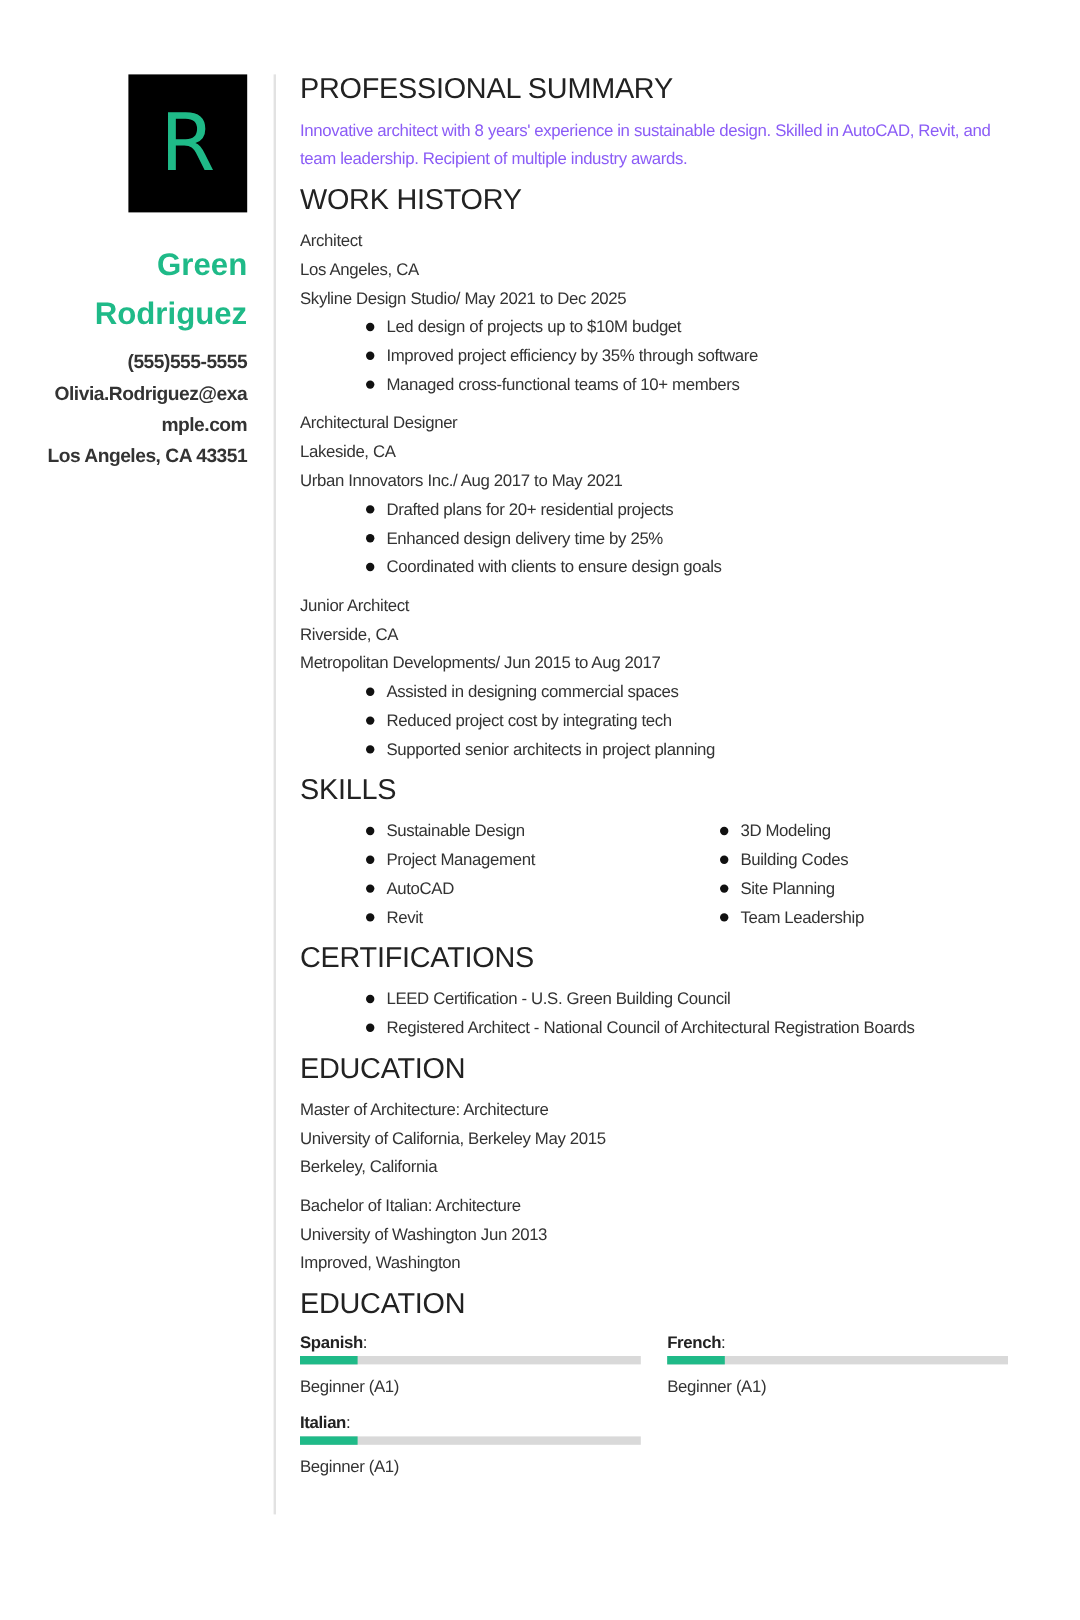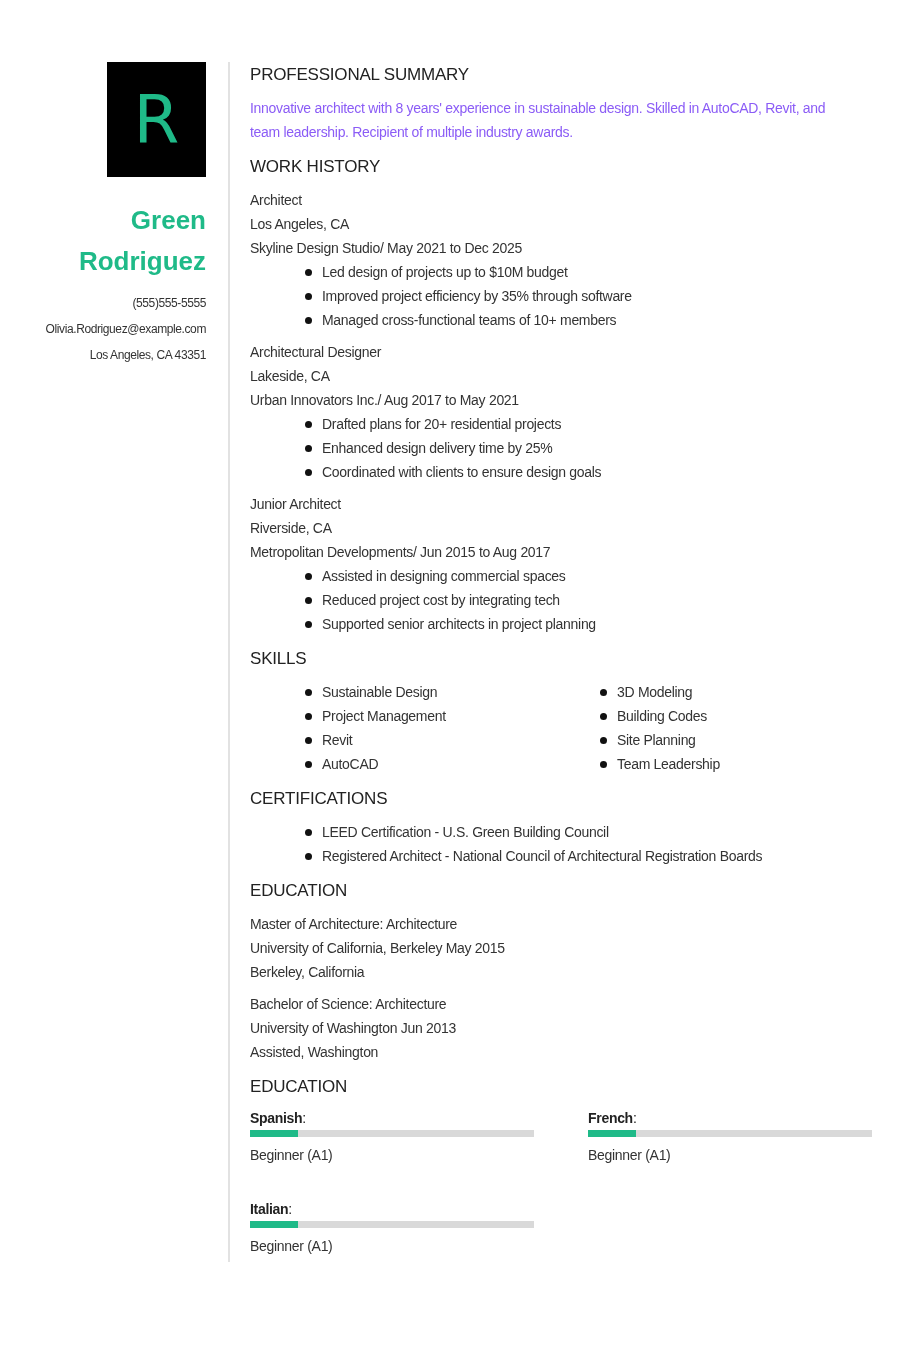--- a/index.html
+++ b/index.html
@@ -17,49 +17,49 @@
     font-size: 66px; line-height: 115px; text-align: center;
     font-family: "DejaVu Sans", sans-serif;
   }
   .name {
     position: absolute; right: 0; top: 138px; width: 200px;
     color: #1fba88; font-weight: bold; font-size: 26px; line-height: 41px;
     text-align: right;
   }
   .contact {
     position: absolute; right: 0; top: 228px; width: 170px;
-    font-size: 12px; line-height: 26px; color: #333;
-    text-align: right; word-break: break-all; letter-spacing: -0.4px;
+    font-size: 16px; line-height: 26px; color: #333;
+    text-align: right; word-break: break-all; letter-spacing: -0.4px; font-weight: bold;
   }
   .divider {
     position: absolute; left: 228px; top: 62px; width: 2px; height: 1200px;
     background: #e2e2e2;
   }
   .main {
     position: absolute; left: 250px; top: 62px; width: 590px;
     font-size: 14px; letter-spacing: -0.3px;
   }
   .section-title {
-    font-size: 17px; color: #222; margin: 0 0 8px 0; height: 26px; line-height: 26px;
+    font-size: 24px; color: #222; margin: 0 0 8px 0; height: 26px; line-height: 26px;
     letter-spacing: -0.2px;
   }
   .para { line-height: 24px; margin: 0; color: #8b5cf6; }
   .section { margin-bottom: 10px; }
   .line { line-height: 24px; height: 24px; white-space: nowrap; }
   ul.bullets { margin: 0; padding: 0 0 0 47px; list-style: none; }
   ul.bullets li { position: relative; line-height: 24px; height: 24px; white-space: nowrap; margin-left: 25px; }
   ul.bullets li::before {
     content: ""; position: absolute; left: -17px; top: 9px; width: 7px; height: 7px;
     border-radius: 50%; background: #111;
   }
   .job { margin-bottom: 8px; }
   .skills-grid { display: flex; }
   .skills-grid ul { width: 295px; }
   .edu { margin-bottom: 8px; }
-  .lang-grid { display: grid; grid-template-columns: 306px 284px; row-gap: 8px; gap: 32px; }
+  .lang-grid { display: grid; grid-template-columns: 306px 284px; row-gap: 8px; }
   .lang-name { font-weight: bold; line-height: 20px; height: 20px; color: #222; }
   .lang-colon { font-weight: normal; }
   .bar { width: 284px; height: 7px; background: #d9d9d9; margin: 2px 0 6px 0; position: relative; }
   .bar-fill { position: absolute; left: 0; top: 0; height: 7px; background: #1fba88; }
   .lang-level { line-height: 24px; height: 24px; }
 </style>
 </head>
 <body>
 
 <div class="left-col">
@@ -120,22 +120,22 @@
       </ul>
     </div>
   </div>
 
   <div class="section">
     <div class="section-title">SKILLS</div>
     <div class="skills-grid">
       <ul class="bullets">
         <li>Sustainable Design</li>
         <li>Project Management</li>
+        <li>AutoCAD</li>
         <li>Revit</li>
-        <li>AutoCAD</li>
       </ul>
       <ul class="bullets">
         <li>3D Modeling</li>
         <li>Building Codes</li>
         <li>Site Planning</li>
         <li>Team Leadership</li>
       </ul>
     </div>
   </div>
 
@@ -148,23 +148,23 @@
   </div>
 
   <div class="section">
     <div class="section-title">EDUCATION</div>
     <div class="edu">
       <div class="line">Master of Architecture: Architecture</div>
       <div class="line">University of California, Berkeley May 2015</div>
       <div class="line">Berkeley, California</div>
     </div>
     <div class="edu">
-      <div class="line">Bachelor of Science: Architecture</div>
+      <div class="line">Bachelor of Italian: Architecture</div>
       <div class="line">University of Washington Jun 2013</div>
-      <div class="line">Assisted, Washington</div>
+      <div class="line">Improved, Washington</div>
     </div>
   </div>
 
   <div class="section">
     <div class="section-title">EDUCATION</div>
     <div class="lang-grid">
       <div>
         <div class="lang-name"><span>Spanish</span><span class="lang-colon">:</span></div>
         <div class="bar">
             <div class="bar-fill" style="width: 17%; background: rgb(31, 186, 136);"></div>

